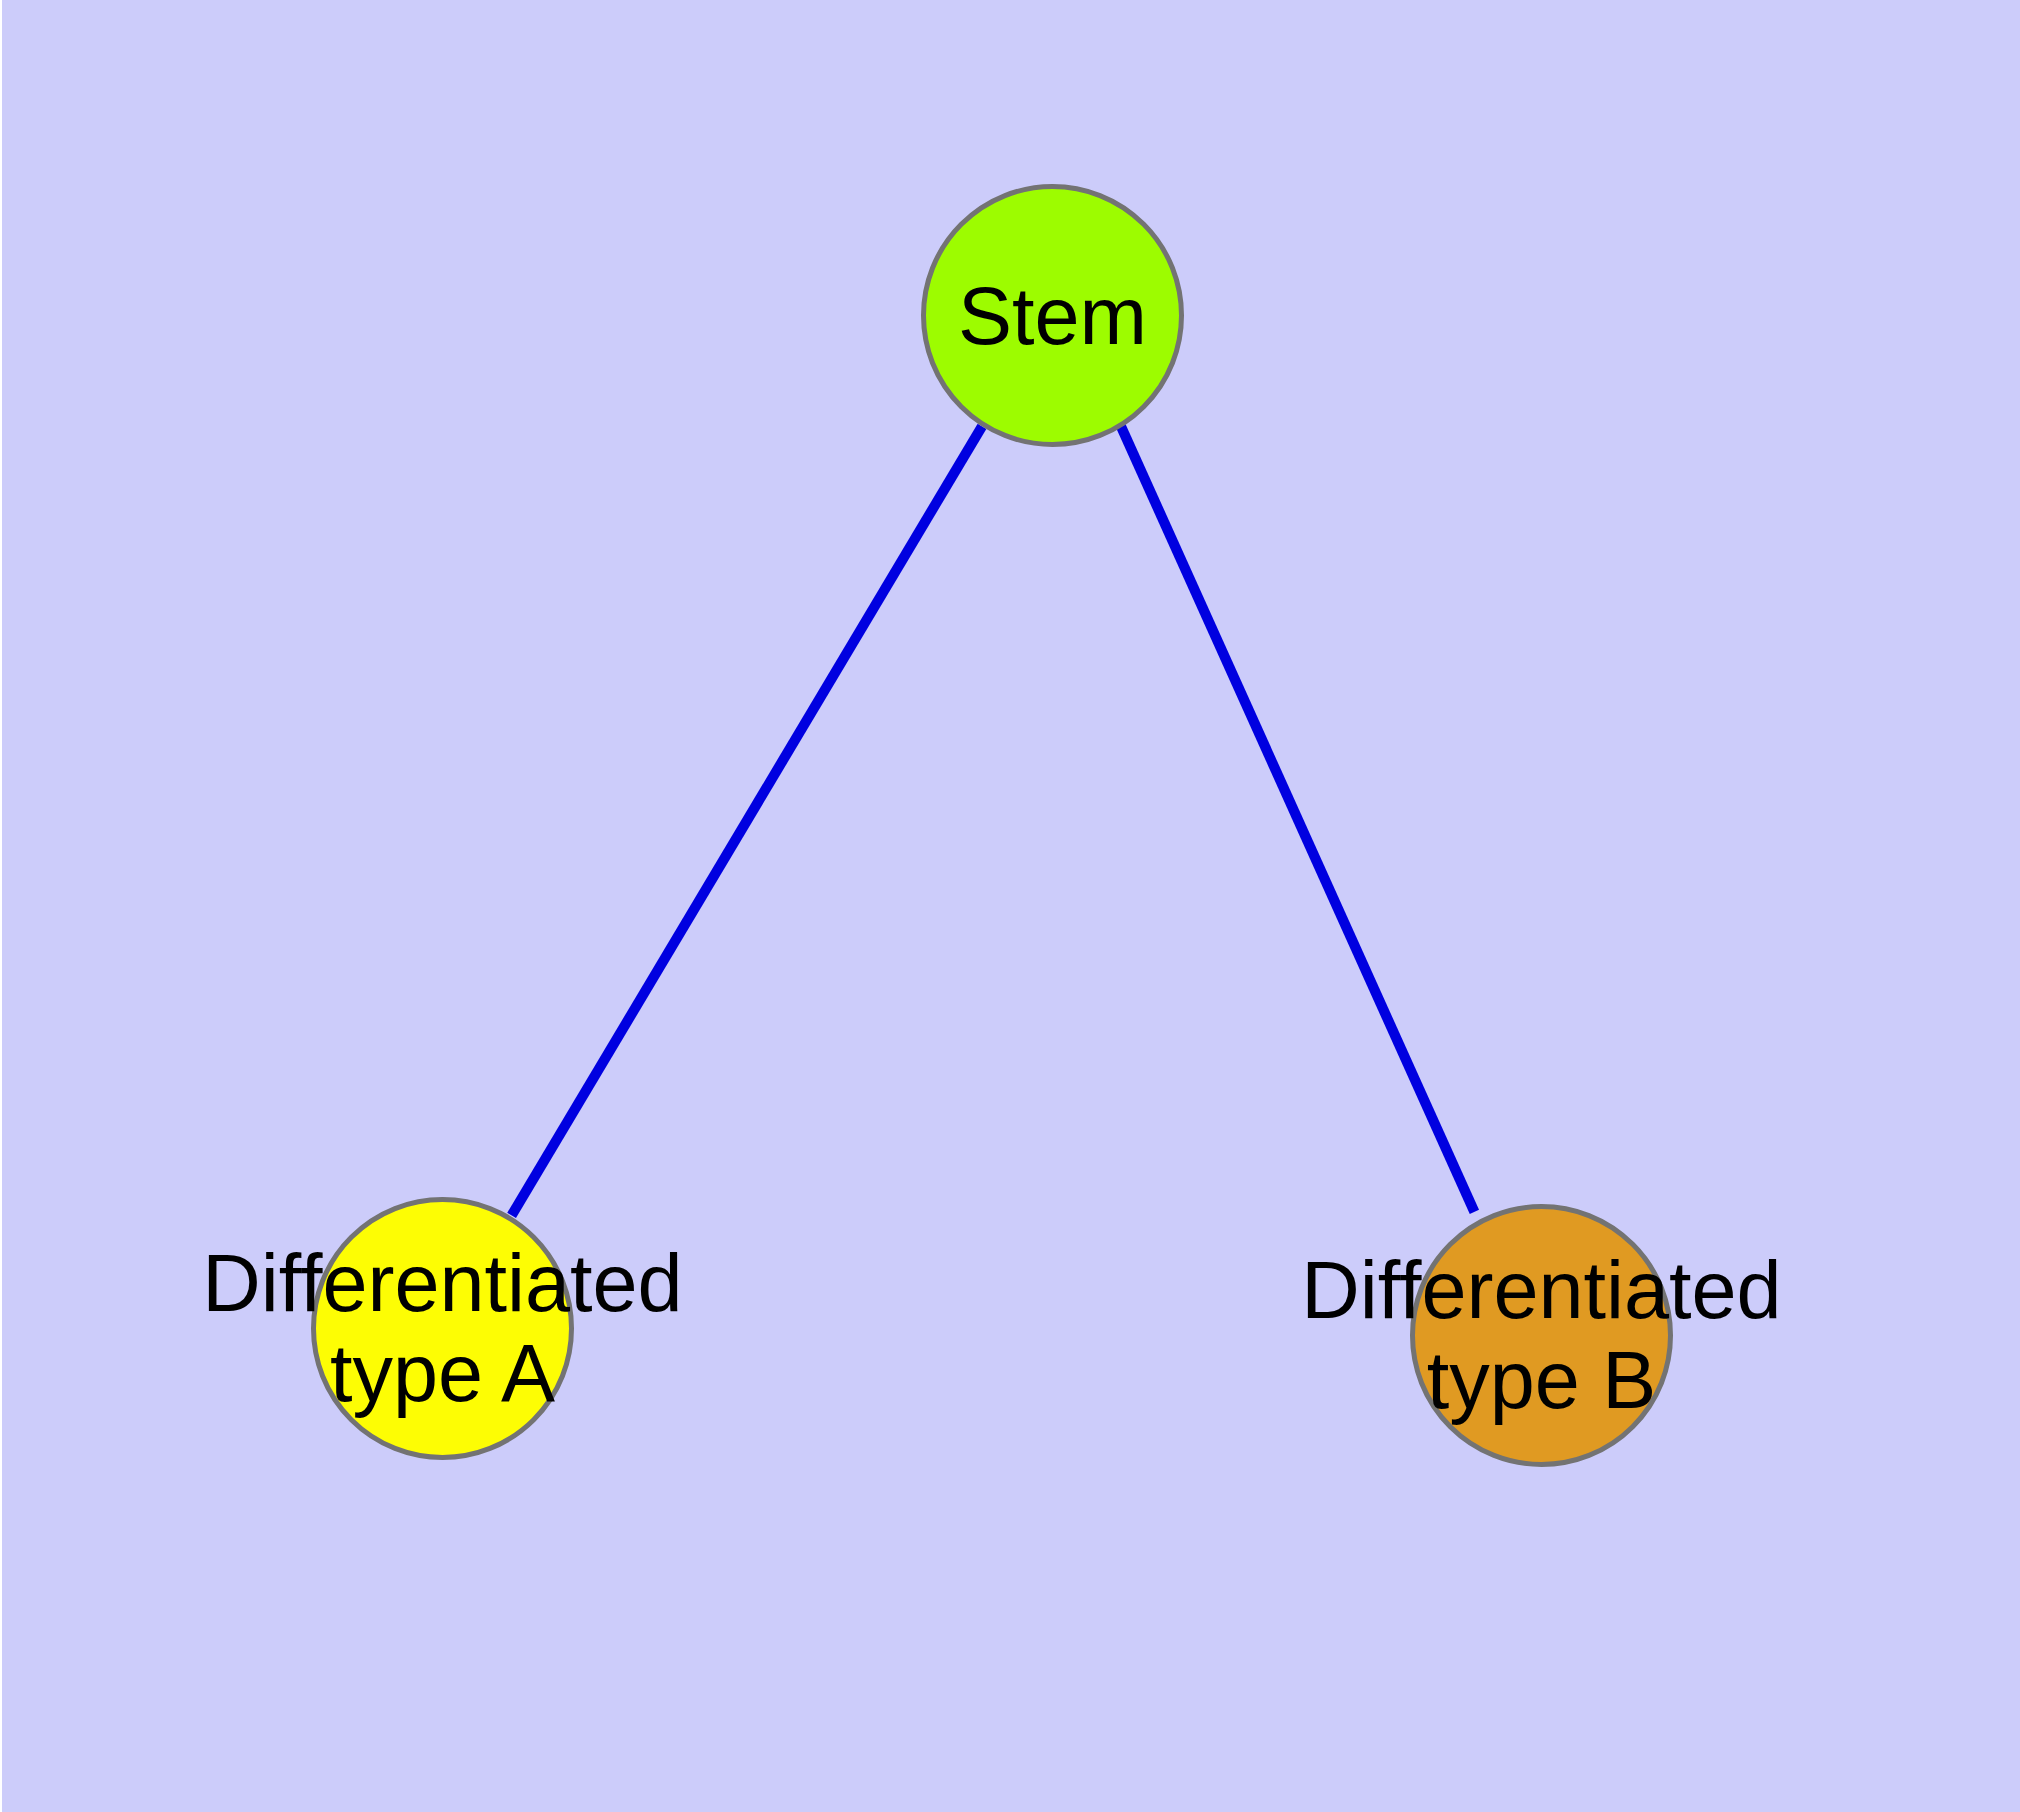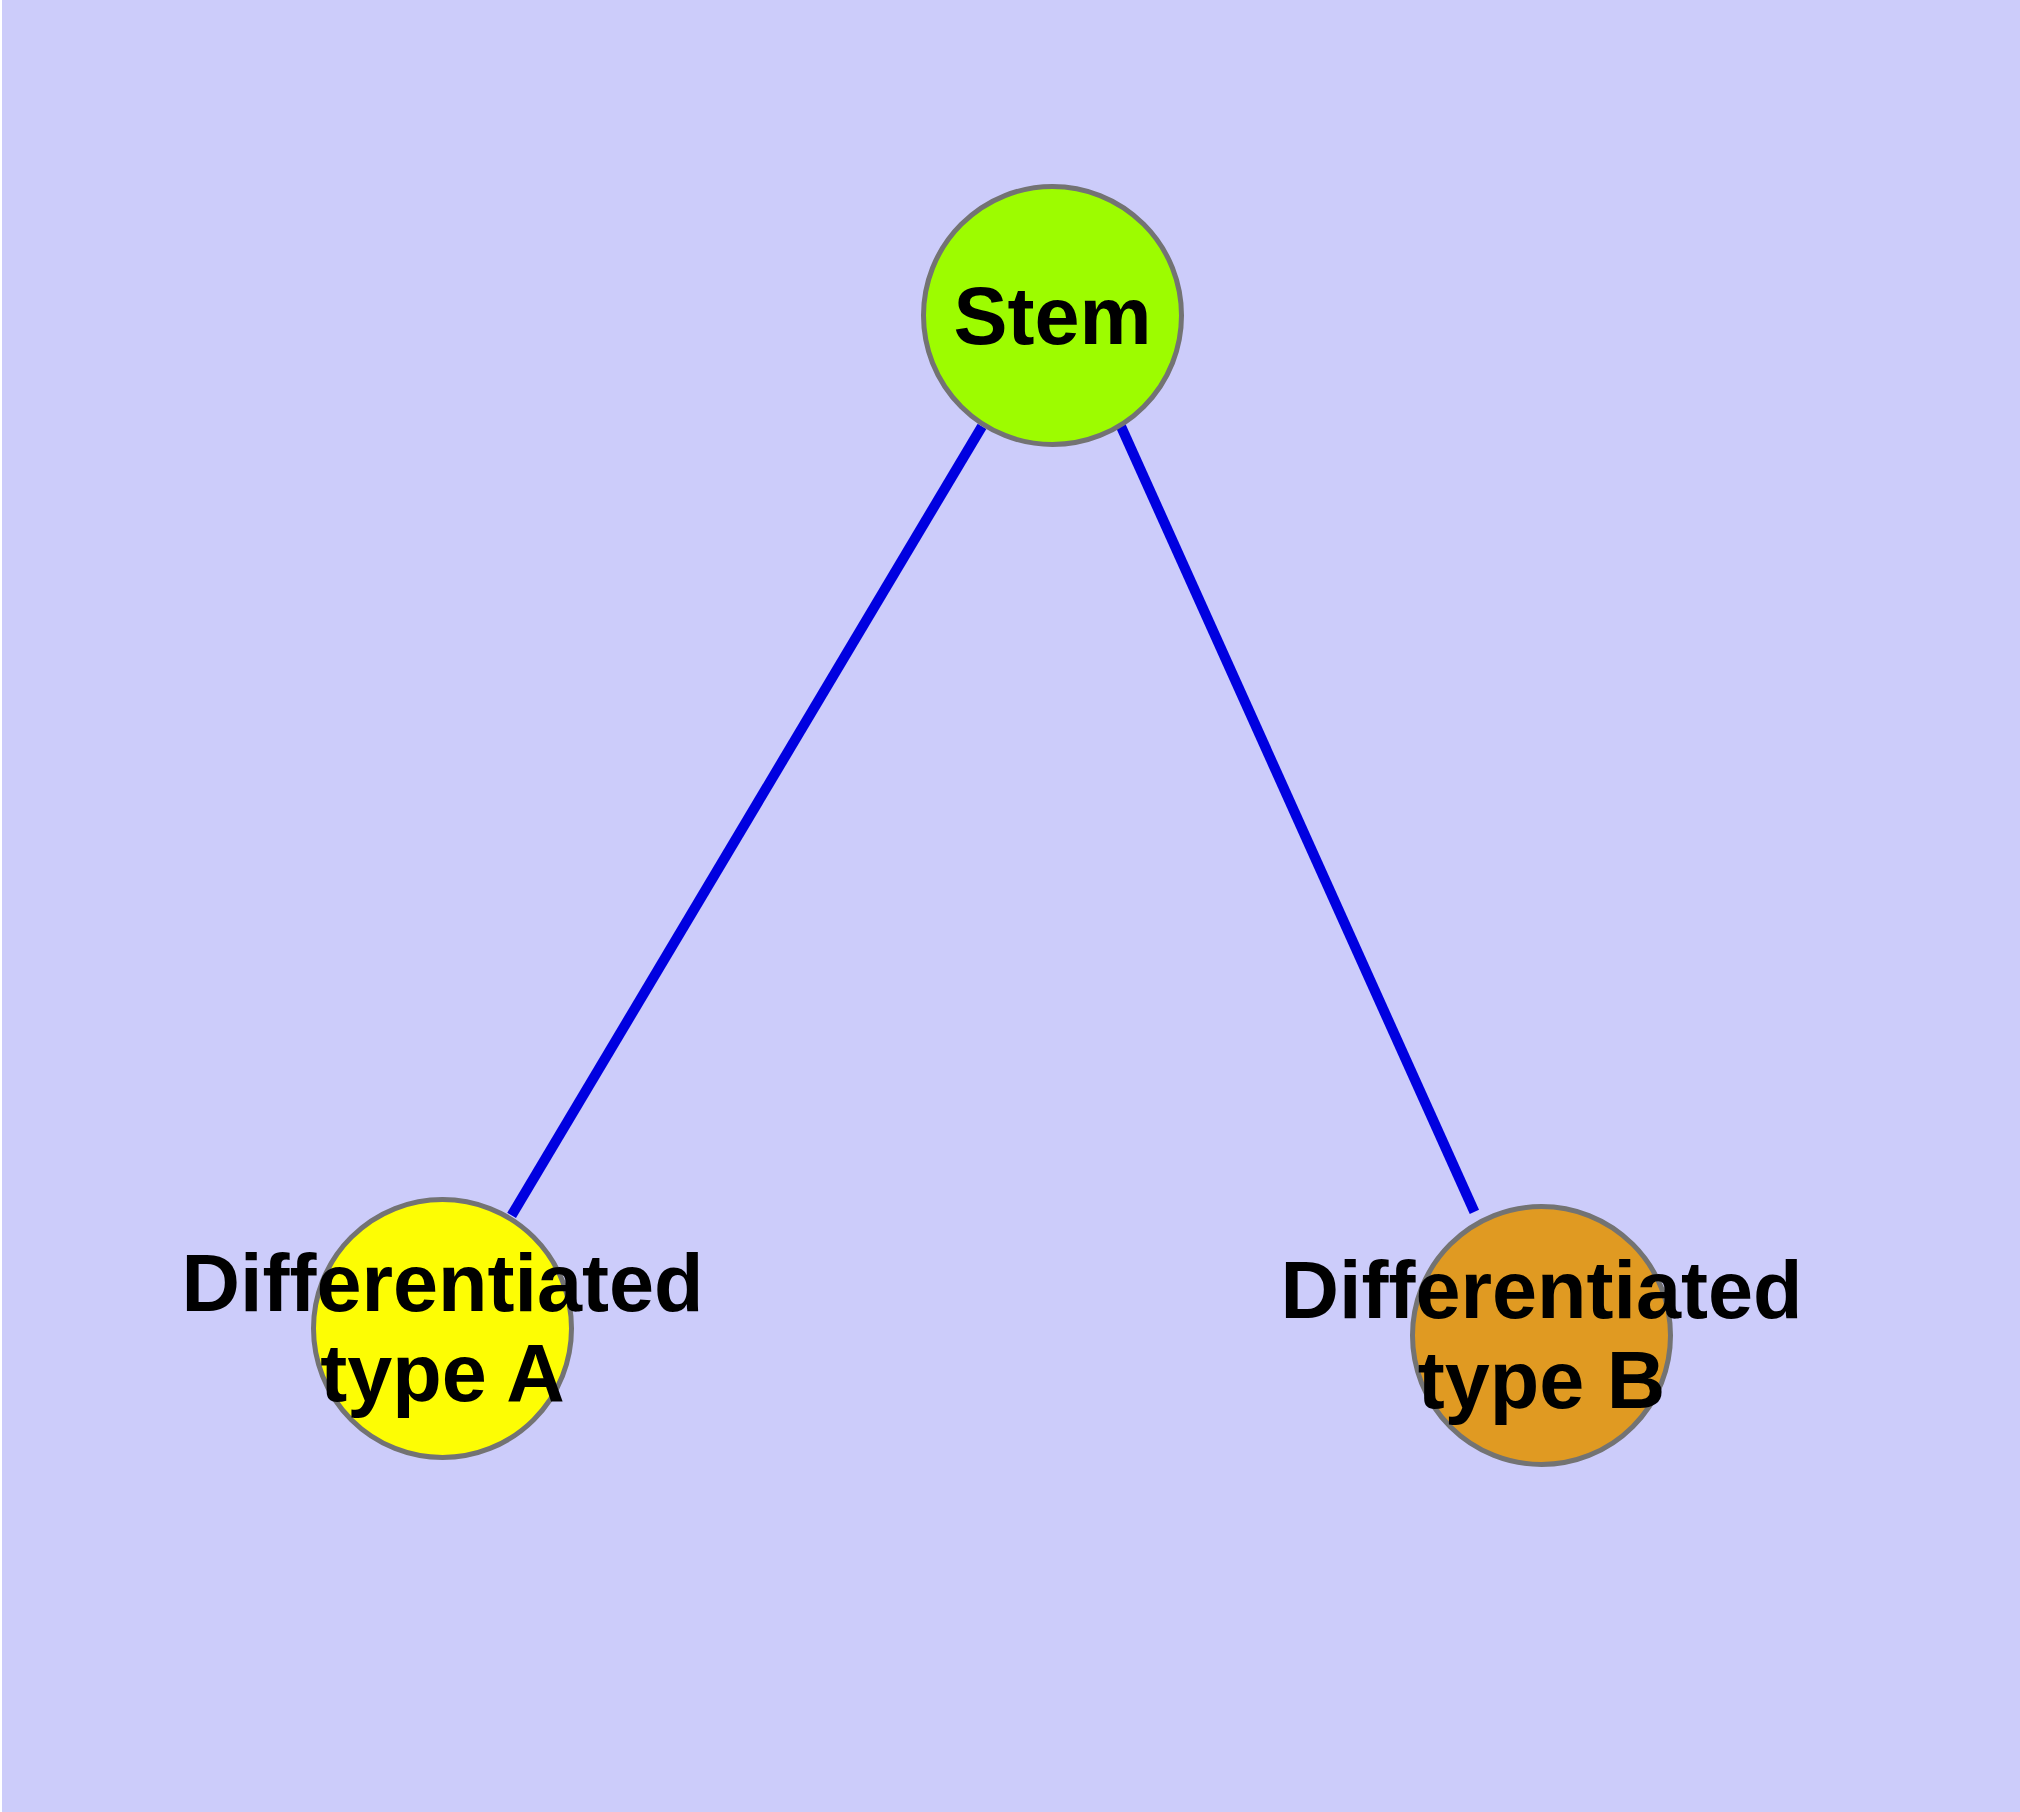--- a/index.html
+++ b/index.html
@@ -36,21 +36,21 @@
     border: 5.1px solid #737373;
   }
   .node-label {
     position: absolute;
     left: 50%;
     top: 50%;
     transform: translate(-50%, -50%);
     white-space: pre;
     text-align: center;
     font-family: "Liberation Sans", sans-serif;
-    font-weight: bold;
+    font-weight: normal;
     font-size: 81px;
     line-height: 1.12;
     color: #000000;
     pointer-events: none;
   }
 </style>
 </head>
 <body>
 
 <div id="graph-canvas" style="background: rgb(204, 204, 250);">

